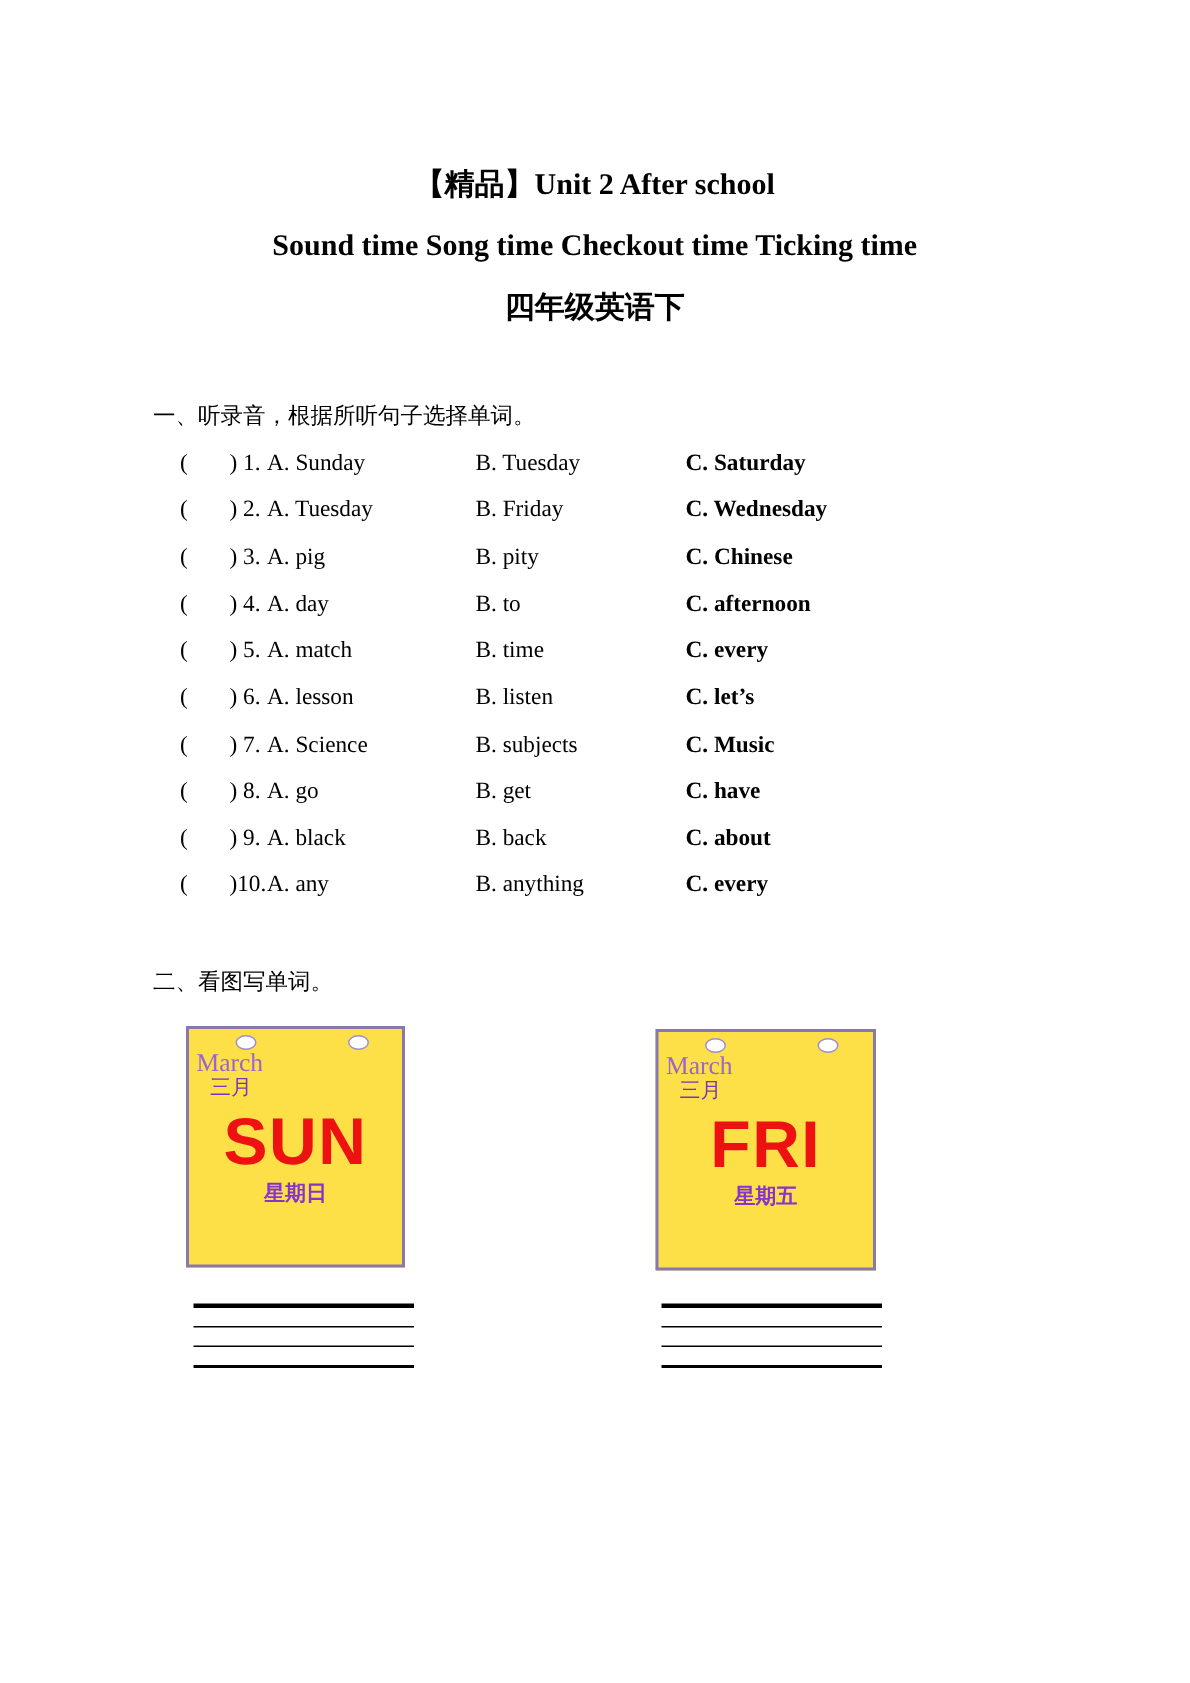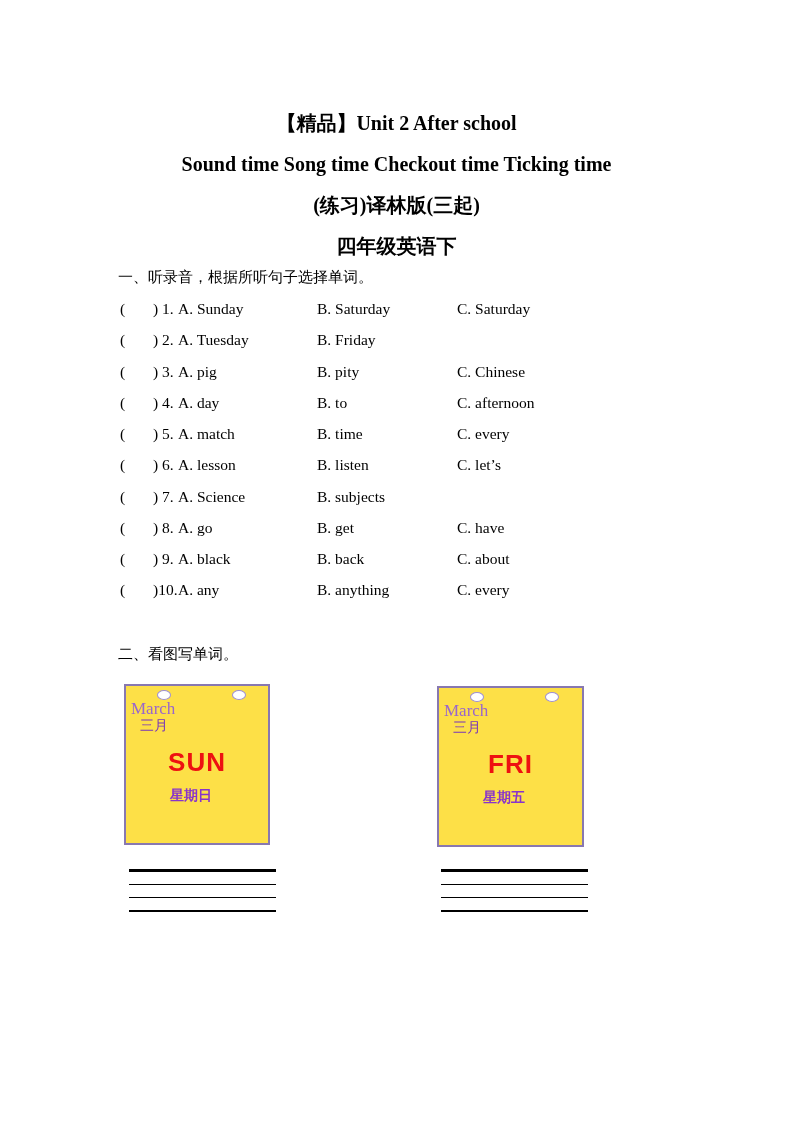--- a/index.html
+++ b/index.html
@@ -22,21 +22,21 @@
     text-align: center;
     font-weight: bold;
     font-size: 20px;
     line-height: 41px;
     white-space: nowrap;
   }
 
   
   .section-heading {
     position: absolute;
-    left: 118px;
+    left: 102px;
     font-size: 15px;
     white-space: nowrap;
   }
   .sec1-heading { top: 268px; }
   .sec2-heading { top: 645px; }
 
   
   .questions {
     position: absolute;
     top: 300px;
@@ -47,21 +47,21 @@
   .q-row {
     display: flex;
     align-items: flex-start;
     height: 31.25px;
     white-space: nowrap;
   }
   .q-col-a { width: 197px; display: flex; }
   .q-bracket-open { width: 33px; }
   .q-num { width: 25px; }
   .q-col-b { width: 140px; }
-  .q-col-c { flex: 1; }
+  .q-col-c { flex: 1; font-weight: bold; }
 
   
   .cal-card {
     position: absolute;
     width: 146px;
     height: 161px;
     border: 2px solid var(--cal-border, #8878B0);
     background: #fde047;
     box-sizing: border-box;
   }
@@ -98,35 +98,34 @@
     color: var(--month-cn, #7733BB);
   }
   .cal-day-abbr {
     position: absolute;
     left: 0;
     top: 58px;
     width: 100%;
     text-align: center;
     font-family: "Liberation Sans", sans-serif;
     font-weight: bold;
-    font-size: 26px;
+    font-size: 44px;
     line-height: 36px;
     letter-spacing: 1px;
     color: var(--day-abbr, #EE1111);
   }
   .cal-day-cn {
     position: absolute;
     left: 0;
     top: 101px;
     width: 100%;
-    text-align: left;
+    text-align: center;
     font-weight: bold;
     font-size: 14px;
     color: var(--day-cn, #8833CC);
-    padding-left: 44px;
   }
 
   
   .write-lines {
     position: absolute;
     top: 869px;
     width: 147px;
     height: 46px;
   }
   .write-lines.group-0 { left: 129px; }
@@ -143,43 +142,43 @@
   .write-line.l4 { top: 41px; height: 1.5px; }
 </style>
 </head>
 <body>
 
 <div class="page" style="--cal-border: #8878B0; --hole-border: #9F8FD0; --month-en: #9966CC; --month-cn: #7733BB; --day-abbr: #EE1111; --day-cn: #8833CC;">
 
   <div class="title-block">
     <div>【精品】Unit 2 After school</div>
     <div>Sound time Song time Checkout time Ticking time</div>
-    <div>(练习)译林版(三起)</div>
     <div>四年级英语下</div>
   </div>
 
   <div class="section-heading sec1-heading">一、听录音，根据所听句子选择单词。</div>
 
   <div class="questions" id="questions">
       <div class="q-row">
         <span class="q-col-a">
           <span class="q-bracket-open">(</span>
           <span class="q-num">) 1.</span>
           <span>A. Sunday</span>
         </span>
-        <span class="q-col-b">B. Saturday</span>
+        <span class="q-col-b">B. Tuesday</span>
         <span class="q-col-c">C. Saturday</span>
       </div>
       <div class="q-row">
         <span class="q-col-a">
           <span class="q-bracket-open">(</span>
           <span class="q-num">) 2.</span>
           <span>A. Tuesday</span>
         </span>
         <span class="q-col-b">B. Friday</span>
+        <span class="q-col-c">C. Wednesday</span>
       </div>
       <div class="q-row">
         <span class="q-col-a">
           <span class="q-bracket-open">(</span>
           <span class="q-num">) 3.</span>
           <span>A. pig</span>
         </span>
         <span class="q-col-b">B. pity</span>
         <span class="q-col-c">C. Chinese</span>
       </div>
@@ -210,20 +209,21 @@
         <span class="q-col-b">B. listen</span>
         <span class="q-col-c">C. let’s</span>
       </div>
       <div class="q-row">
         <span class="q-col-a">
           <span class="q-bracket-open">(</span>
           <span class="q-num">) 7.</span>
           <span>A. Science</span>
         </span>
         <span class="q-col-b">B. subjects</span>
+        <span class="q-col-c">C. Music</span>
       </div>
       <div class="q-row">
         <span class="q-col-a">
           <span class="q-bracket-open">(</span>
           <span class="q-num">) 8.</span>
           <span>A. go</span>
         </span>
         <span class="q-col-b">B. get</span>
         <span class="q-col-c">C. have</span>
       </div>

